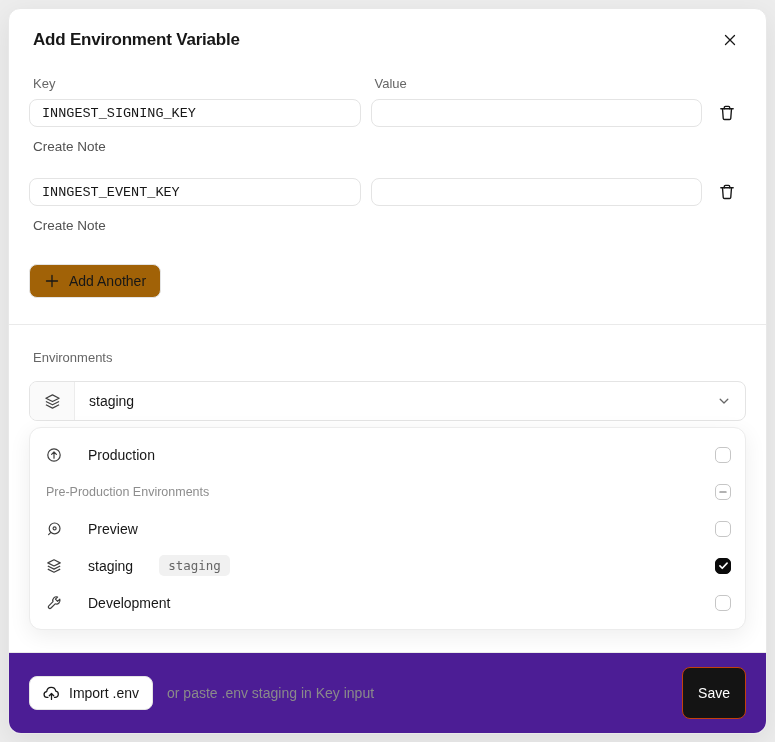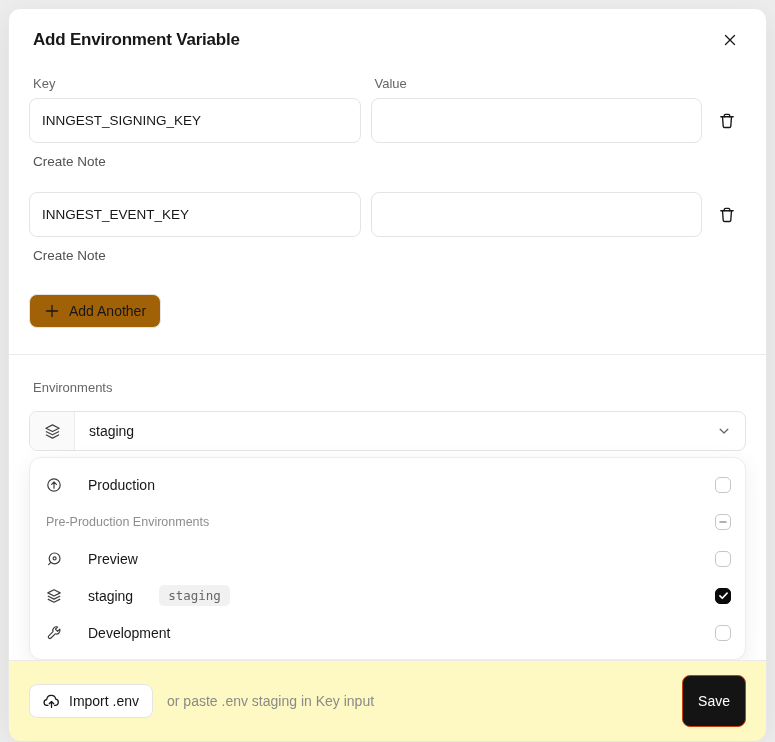--- a/index.html
+++ b/index.html
@@ -31,22 +31,22 @@
   }
   
   .form-section { padding:24px 24px 0 20px; }
   .labels-row { display:flex; gap:10px; margin-bottom:7px; }
   .labels-row .col { flex:1; }
   .labels-row .trash-spacer { width:30px; }
   .field-label { font-size:13px; color:#666666; padding-left:4px; }
   .var-row { display:flex; gap:10px; align-items:center; }
   .var-row + .note-row { margin-top:9px; }
   .text-input {
-    flex:1; height:45px; border:1px solid #e4e4e4; border-radius:8px;
-    padding:0 12px; font-family:Liberation Sans, sans-serif;
+    flex:1; height:28px; border:1px solid #e4e4e4; border-radius:8px;
+    padding:0 12px; font-family:Liberation Mono, monospace;
     font-size:13.5px; color:#171717; background:#fff; outline:none;
   }
   .trash-btn {
     width:30px; height:30px; flex:0 0 30px; background:none; border:none; cursor:pointer;
     display:flex; align-items:center; justify-content:center; color:#171717;
   }
   .note-row { padding-left:4px; margin-bottom:22px; }
   .note-btn {
     background:none; border:none; cursor:pointer; font-size:13.5px; color:#525252;
     font-family:inherit;
@@ -99,21 +99,21 @@
     background:#fff; display:flex; align-items:center; justify-content:center;
     flex:0 0 16px; cursor:pointer; color:#666;
   }
   .checkbox .check-glyph, .checkbox .minus-glyph { display:none; }
   .checkbox[data-state="checked"] { background:#0a0a0a; border-color:#0a0a0a; color:#fff; }
   .checkbox[data-state="checked"] .check-glyph { display:block; }
   .checkbox[data-state="indeterminate"] .minus-glyph { display:block; }
   
   .modal-footer {
     margin-top:auto;
-    border-top:1px solid #eaeaea; background:#fef9c3;
+    border-top:1px solid #eaeaea; background:#4c1d95;
     border-radius:0 0 12px 12px;
     display:flex; align-items:center; padding:14px 20px;
   }
   .import-btn {
     display:inline-flex; align-items:center; gap:9px; height:34px; padding:0 13px;
     background:#fff; border:1px solid #e4e4e4; border-radius:8px; cursor:pointer;
     font-size:14px; font-weight:500; color:#171717; font-family:inherit;
   }
   .footer-helper { margin-left:14px; font-size:14px; color:#8a8a8a; flex:1; }
   .save-btn {

